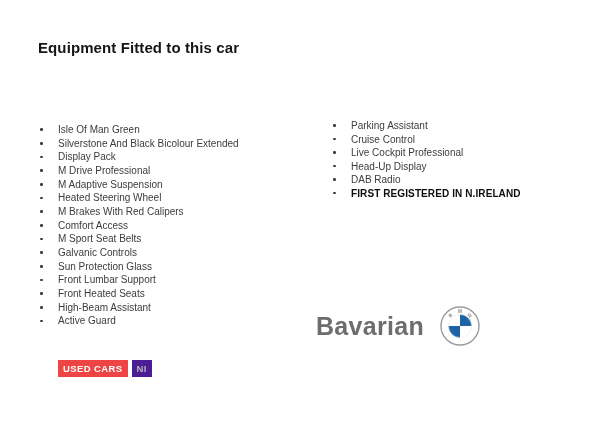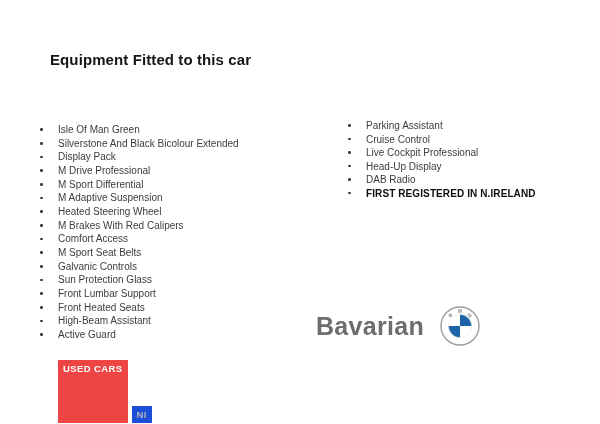--- a/index.html
+++ b/index.html
@@ -10,31 +10,31 @@
     position: relative;
     overflow: hidden;
   }
   .page-title {
     position: absolute;
     left: 38px; top: 39px;
     font-size: 15px;
     font-weight: bold;
     color: #161616;
     letter-spacing: 0.1px;
-    margin: 12px;
+    margin: 0;
   }
   ul.equip-list {
     position: absolute;
     margin: 0; padding: 0;
     list-style: none;
     font-size: 10px;
     color: #3c3c3c;
   }
   ul.left-list  { left: 38px;  top: 123px; line-height: 13.65px; width: 270px; }
-  ul.right-list { left: 346px; top: 119px; line-height: 13.5px;  width: 250px; }
+  ul.right-list { left: 331px; top: 119px; line-height: 13.5px;  width: 250px; }
   ul.equip-list li {
     position: relative;
     padding-left: 20px;
     white-space: nowrap;
   }
   ul.equip-list li::before {
     content: "";
     position: absolute;
     left: 2px; top: 5.4px;
     width: 2.6px; height: 2.6px;
@@ -54,21 +54,21 @@
     align-items: stretch;
   }
   .badge {
     font-size: 9.5px;
     font-weight: bold;
     padding: 4px 5px 3px 5px;
     letter-spacing: 0.4px;
     line-height: 10px;
   }
   .badge-used   { background: #ef4444; color: #ffffff; }
-  .badge-region { background: #1d4ed8; color: #b5b5b5; margin-top: 46px; }
+  .badge-region { background: #4c1d95; color: #b5b5b5; }
   .dealer {
     position: absolute;
     left: 316px; top: 303px;
     height: 46px;
     display: flex;
     align-items: center;
     gap: 16px;
   }
   .dealer-name {
     font-size: 25px;
@@ -88,21 +88,20 @@
 </head>
 <body>
 
 <h1 class="page-title">Equipment Fitted to this car</h1>
 
 <ul class="equip-list left-list" id="left-list">
     <li>Isle Of Man Green</li>
     <li>Silverstone And Black Bicolour Extended</li>
     <li>Display Pack</li>
     <li>M Drive Professional</li>
-    <li>M Sport Differential</li>
     <li>M Adaptive Suspension</li>
     <li>Heated Steering Wheel</li>
     <li>M Brakes With Red Calipers</li>
     <li>Comfort Access</li>
     <li>M Sport Seat Belts</li>
     <li>Galvanic Controls</li>
     <li>Sun Protection Glass</li>
     <li>Front Lumbar Support</li>
     <li>Front Heated Seats</li>
     <li>High-Beam Assistant</li>

